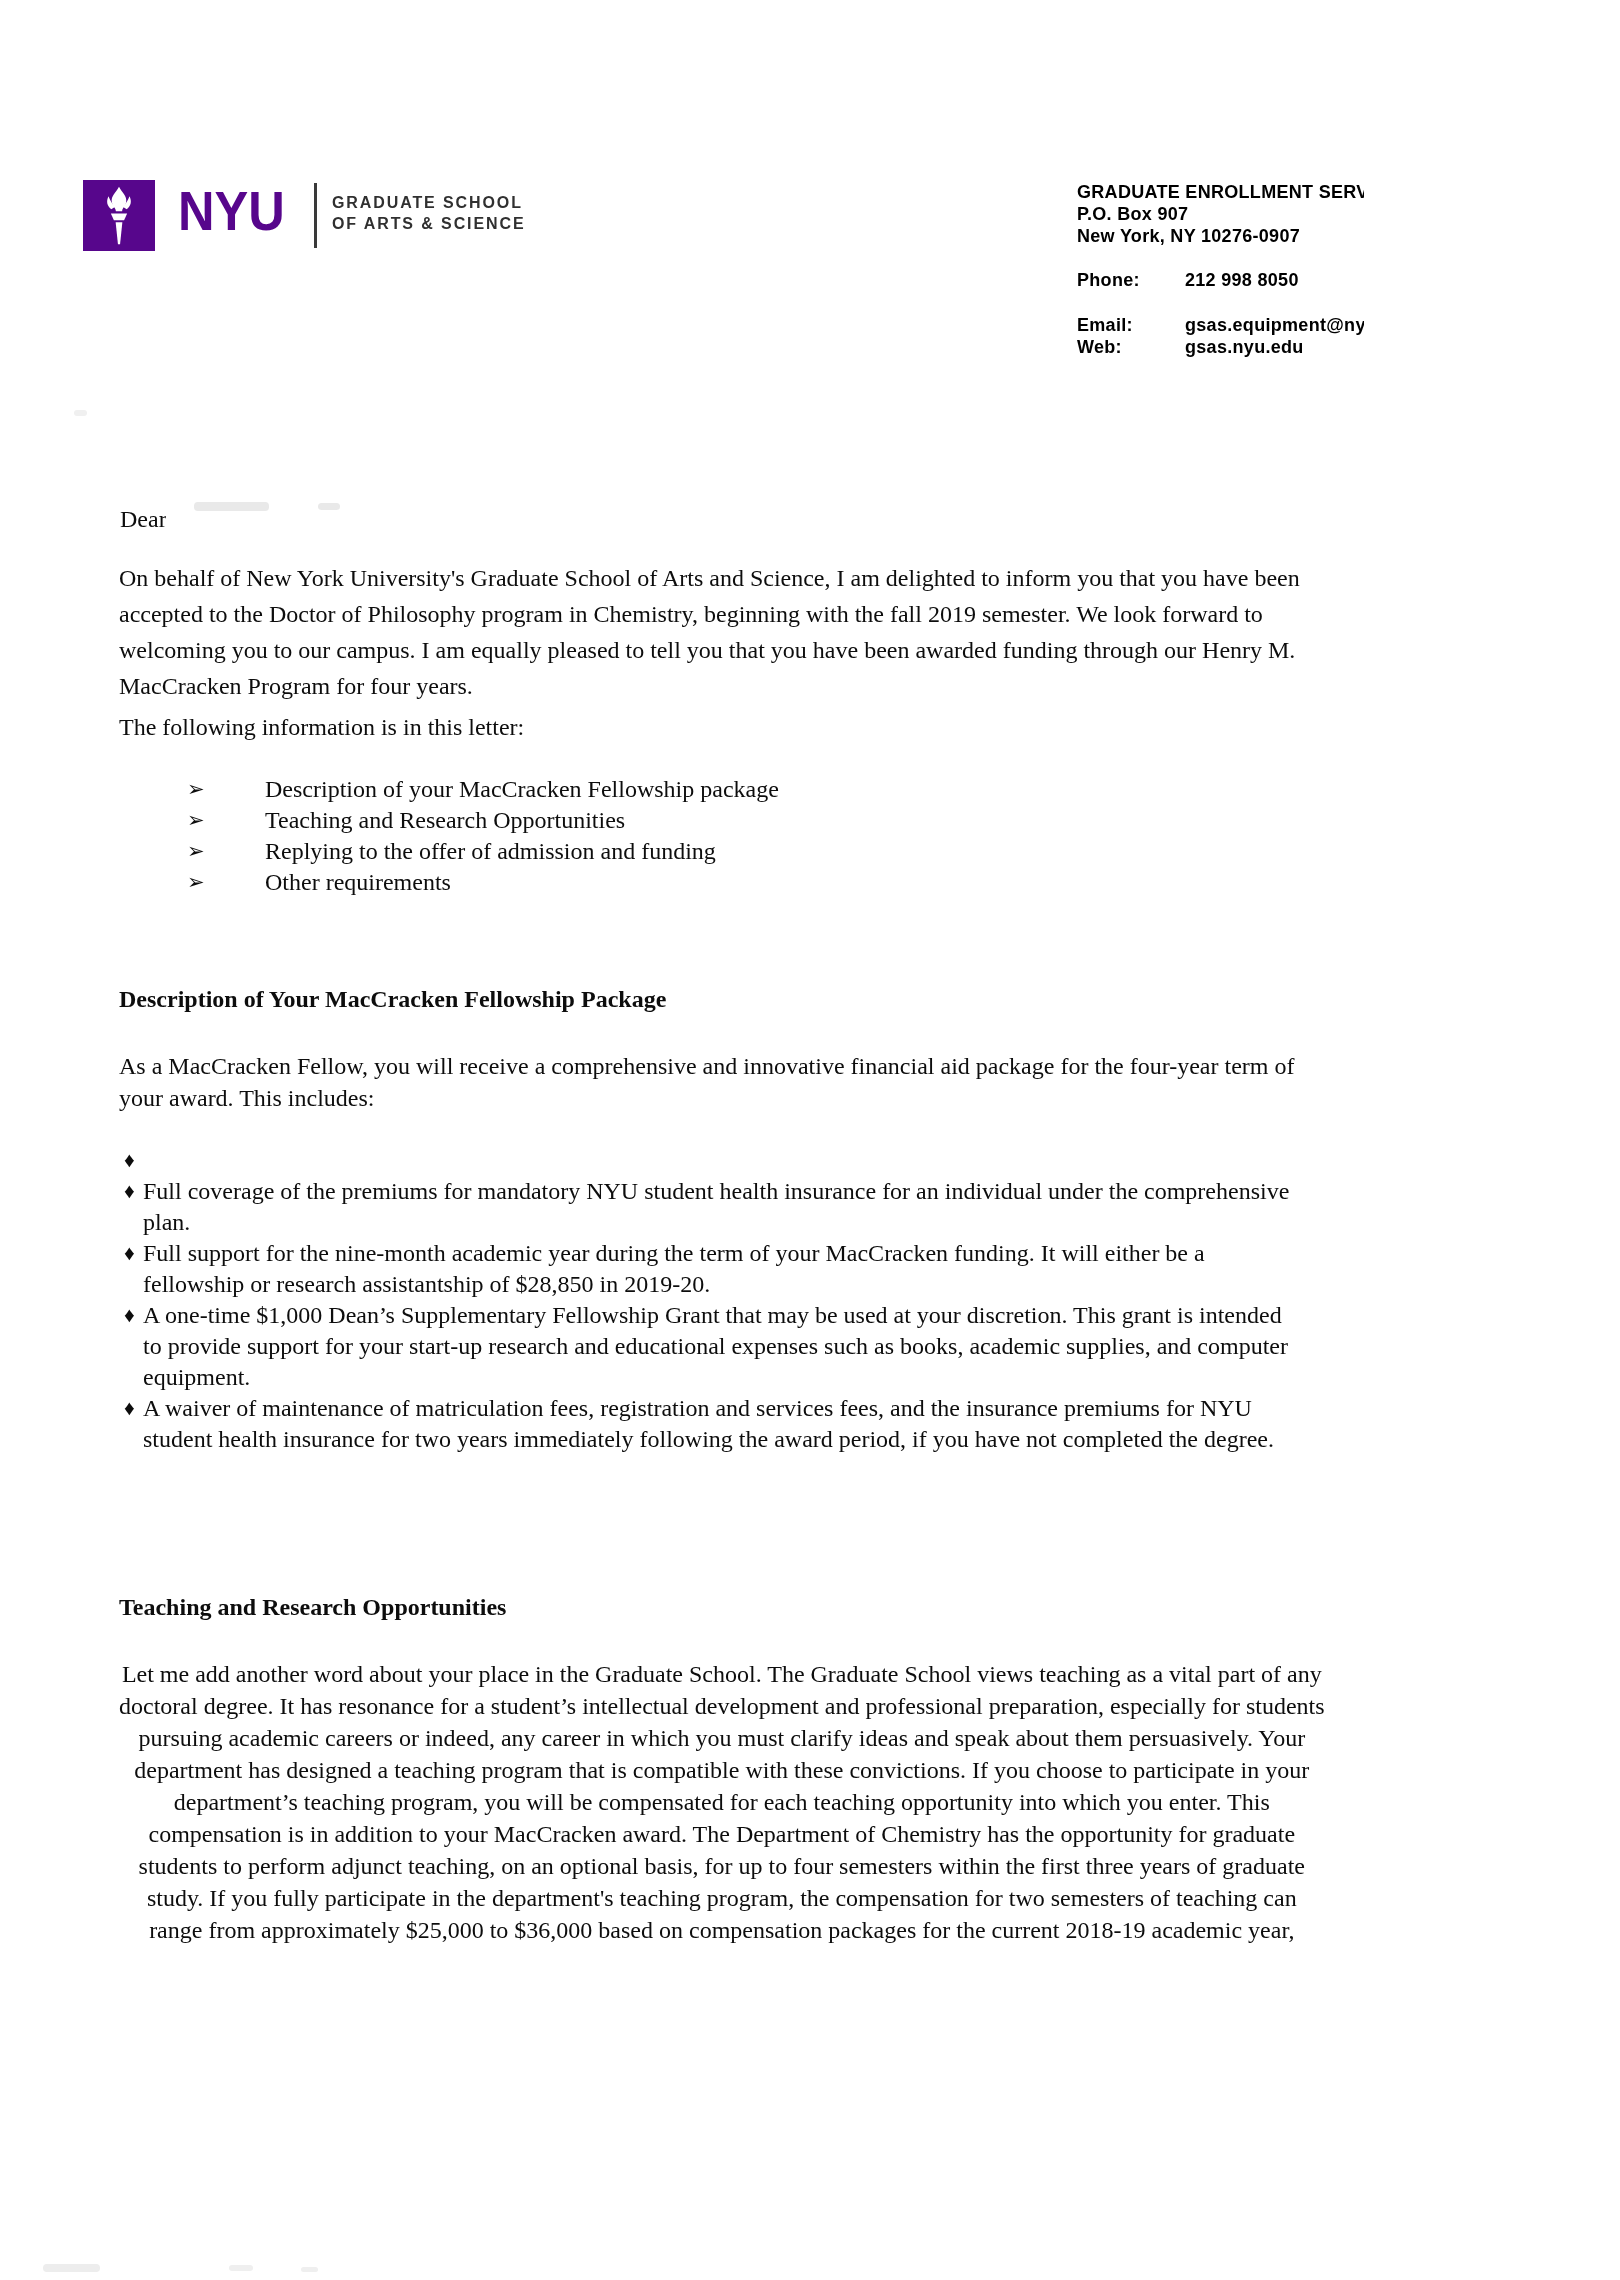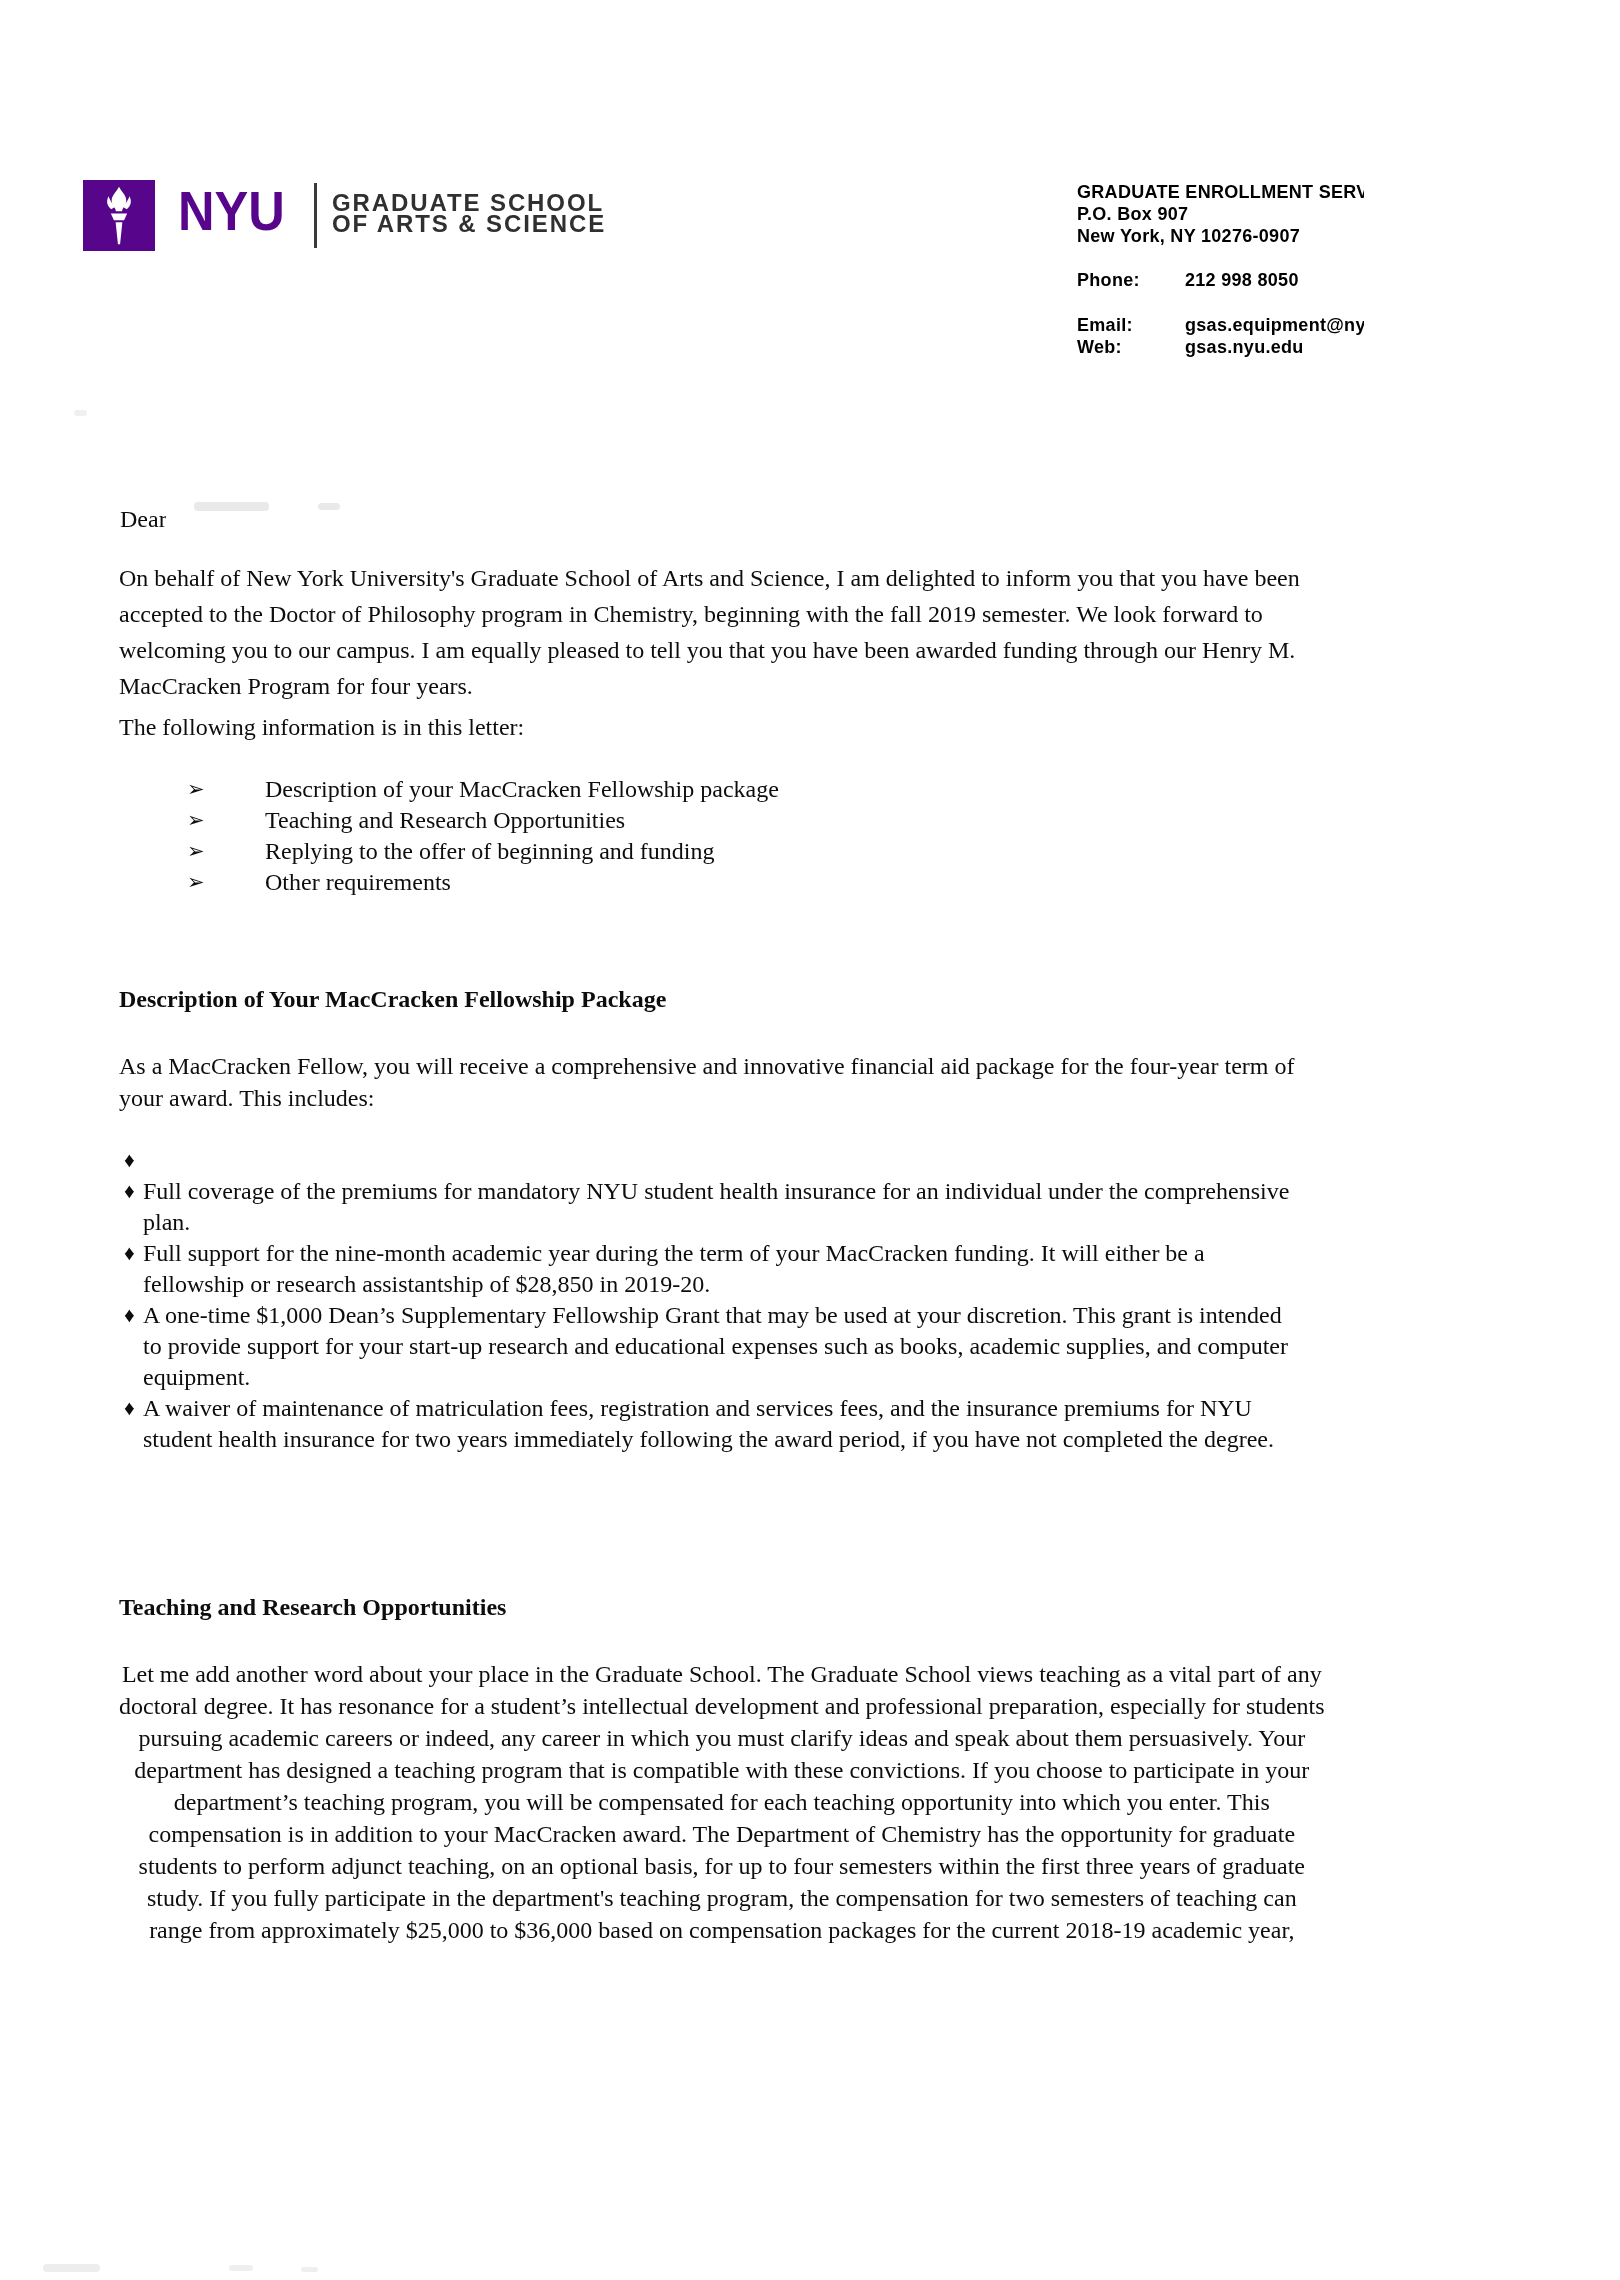--- a/index.html
+++ b/index.html
@@ -25,21 +25,21 @@
     left:178px;top:183px;
     font-weight:bold;font-size:55px;line-height:57px;
     color:#57068c;letter-spacing:0px;
     transform:scaleX(0.92);transform-origin:left top;
   }
   .logo-divider{
     left:314px;top:183px;width:2.9px;height:65px;background:#3a3a3a;
   }
   .school-name{
     left:332px;top:193px;
-    font-weight:bold;font-size:24px;line-height:20.6px;
+    font-weight:bold;font-size:16px;line-height:20.6px;
     letter-spacing:1.9px;color:#303030;
   }
 
   
   .contact{left:1077px;top:181px;width:440px;font-weight:bold;font-size:18px;line-height:22px;letter-spacing:0.3px;color:#000;}
   .c-row{position:absolute;left:0;display:flex;justify-content:center;}
   .c-label{width:108px;flex:0 0 108px;}
 
   
   .body-text{font-size:24px;color:#0d0d0d;}
@@ -139,21 +139,21 @@
     <div class="toc-item">
       <span class="toc-marker">➢</span>
       <span>Description of your MacCracken Fellowship package</span>
     </div>
     <div class="toc-item">
       <span class="toc-marker">➢</span>
       <span>Teaching and Research Opportunities</span>
     </div>
     <div class="toc-item">
       <span class="toc-marker">➢</span>
-      <span>Replying to the offer of beginning and funding</span>
+      <span>Replying to the offer of admission and funding</span>
     </div>
     <div class="toc-item">
       <span class="toc-marker">➢</span>
       <span>Other requirements</span>
     </div>
   </div>
 
   <div class="abs heading heading1">Description of Your MacCracken Fellowship Package</div>
 
   <div class="abs body-text s1-intro pre">As a MacCracken Fellow, you will receive a comprehensive and innovative financial aid package for the four-year term of

